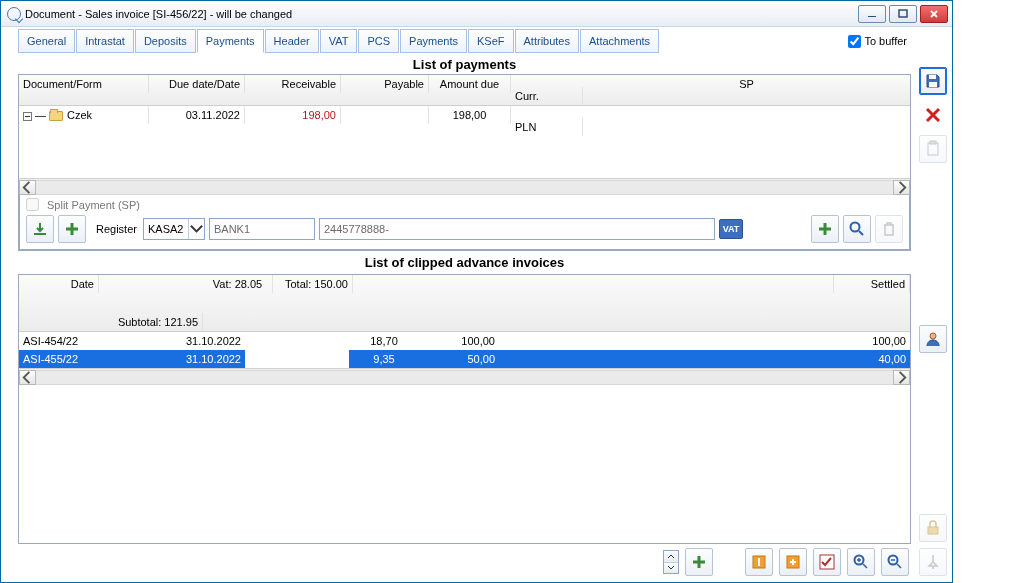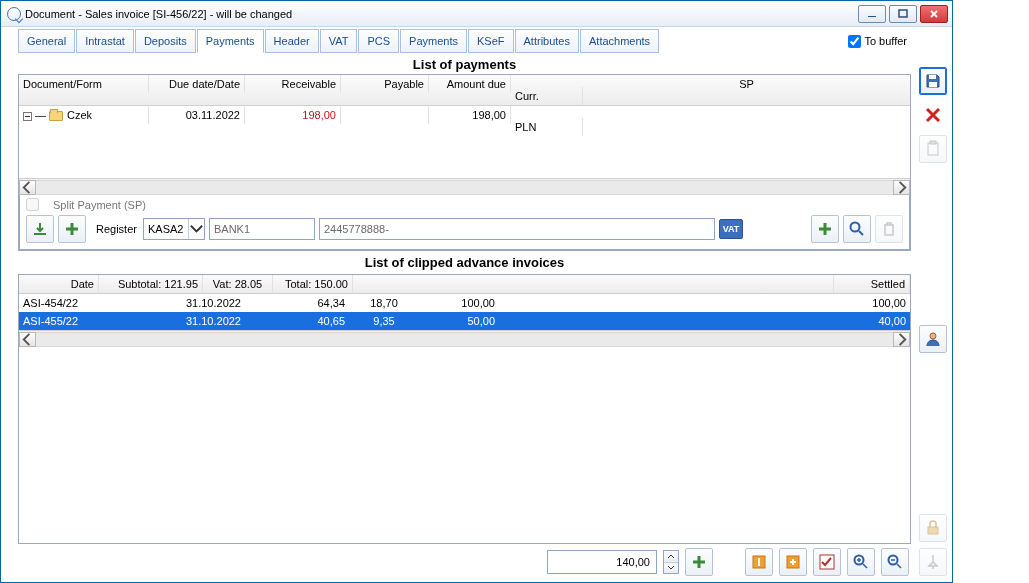--- a/index.html
+++ b/index.html
@@ -50,51 +50,51 @@
   .payments-box { border:1px solid #9aa9c0; flex:0 0 auto; display:flex; flex-direction:column; }
   .grid { background:#fff; }
   .grid-header, .grid-row { display:flex; }
   .grid-header { background:linear-gradient(#fbfbfb,#ececec); border-bottom:1px solid #cfcfcf; }
   .gh, .gc { padding:2px 4px; border-right:1px solid #e2e2e2; white-space:nowrap; overflow:hidden; height:18px; line-height:14px;}
   .grid-header .gh:last-child, .grid-row .gc:last-child { border-right:none;}
   .pay .col-doc { width:130px; }
   .pay .col-due { width:96px; text-align:right;}
   .pay .col-recv { width:96px; text-align:right;}
   .pay .col-payable { width:88px; text-align:right;}
-  .pay .col-amt { width:82px; text-align:right;}
+  .pay .col-amt { width:82px; text-align:center;}
   .pay .col-curr { width:72px; text-align:left;margin-top:12px;}
   .pay .col-sp { flex:1; text-align:left;}
   .grid-row .gc { background:#fff; }
   .tree-toggle { display:inline-block; width:9px; height:9px; border:1px solid #777; margin-right:3px; position:relative; vertical-align:middle;}
   .tree-toggle::before { content:""; position:absolute; left:1px; right:1px; top:3px; height:1px; background:#333;}
   .folder-icon { display:inline-block; width:14px; height:10px; background:#f5d481; border:1px solid #c9a23a; border-radius:1px; vertical-align:middle; margin-right:4px; position:relative;}
   .folder-icon::before { content:""; position:absolute; left:0; top:-3px; width:6px; height:3px; background:#f5d481; border:1px solid #c9a23a; border-bottom:none; border-radius:1px 1px 0 0;}
   .recv-red { color:#c01515; }
   .grid-body { height:72px; overflow:hidden; }
   .hscroll { height:17px; background:#f0f0f0; border-top:1px solid #d0d0d0; display:flex; align-items:center;}
   .hscroll .arrow { width:17px; height:15px; background:linear-gradient(#fdfdfd,#e5e5e5); border:1px solid #b8b8b8; display:flex; align-items:center; justify-content:center; cursor:pointer;}
   .hscroll .track { flex:1; height:15px; background:#eaeaea; border-top:1px solid #d8d8d8; border-bottom:1px solid #d8d8d8;}
   .mid-controls { border:1px solid #9aa9c0; border-top:none; padding:3px 6px 6px 6px; display:flex; flex-direction:column; gap:4px;}
-  .split-row { display:flex; align-items:center; gap:14px; color:#777;}
+  .split-row { display:flex; align-items:center; gap:8px; color:#777;}
   .split-row input[type=checkbox] { margin:0; }
   .register-row { display:flex; align-items:center; gap:4px;}
   .iconbtn { width:28px; height:28px; border:1px solid #b5c3d9; background:linear-gradient(#fdfdfd,#ebf0f7); border-radius:2px; display:flex; align-items:center; justify-content:center; cursor:pointer;}
   .iconbtn.disabled { opacity:.45; cursor:default;}
   .iconbtn svg { width:18px; height:18px; }
   .reg-label { margin-left:6px; margin-right:2px;}
   .select { height:22px; border:1px solid #8fa6c6; background:#fff; display:flex; align-items:center; padding:0 0 0 4px;}
   .select .sv { flex:1; }
   .select .dd { width:16px; height:20px; border-left:1px solid #c0cde0; display:flex; align-items:center; justify-content:center;}
   .txtfield { height:22px; border:1px solid #8fa6c6; background:#fff; padding:0 4px; color:#6b6b6b; display:flex; align-items:center;}
   .vat-badge { width:24px; height:20px; background:#3d6fbf; color:#fff; font-size:9px; font-weight:bold; display:flex; align-items:center; justify-content:center; border-radius:2px; cursor:pointer; border:1px solid #2b5394;}
   .clipped-box { border:1px solid #9aa9c0; flex:1; display:flex; flex-direction:column; margin-top:2px; min-height:0;}
   .clipped-header-row { display:flex; background:linear-gradient(#fbfbfb,#ececec); border-bottom:1px solid #cfcfcf;}
   .clip .col-inv { width:146px;}
   .clip .col-date { width:80px; text-align:right;}
-  .clip .col-sub { width:104px; text-align:right;}
+  .clip .col-sub { width:104px; text-align:right;margin-top:38px;}
   .clip .col-vat { width:70px; text-align:center;}
   .clip .col-total { width:80px; text-align:right;}
   .clip .col-gap { flex:1;}
   .clip .col-settled { width:76px; text-align:right;}
   .clipped-body { flex:1; overflow:hidden;}
   .clip-row { display:flex; height:18px;}
   .clip-row .gc { border-right:none; }
   .clip-row.selected .gc { background:#1a6fe0; color:#fff;}
   .bottom-bar { display:flex; align-items:center; justify-content:flex-end; padding:4px 2px 0 2px; gap:6px;}
   .num-input { width:110px; height:24px; border:1px solid #8fa6c6; background:#fff; text-align:right; padding:0 6px; display:flex; align-items:center; justify-content:flex-end;}
@@ -291,23 +291,20 @@
             <div class="arrow">
                 <svg viewBox="0 0 8 8">
                   <path d="M3 1l3 3-3 3" fill="none" stroke="#555"></path>
                 </svg>
               </div>
           </div>
         </div>
       </div>
 
       <div class="bottom-bar">
-        <div class="num-input">
-            <span>140,00</span>
-          </div>
         <div class="spin">
           <div>
               <svg width="8" height="5" viewBox="0 0 8 5">
                 <path d="M1 4l3-3 3 3" fill="none" stroke="#333"></path>
               </svg>
             </div>
           <div>
               <svg width="8" height="5" viewBox="0 0 8 5">
                 <path d="M1 1l3 3 3-3" fill="none" stroke="#333"></path>
               </svg>

